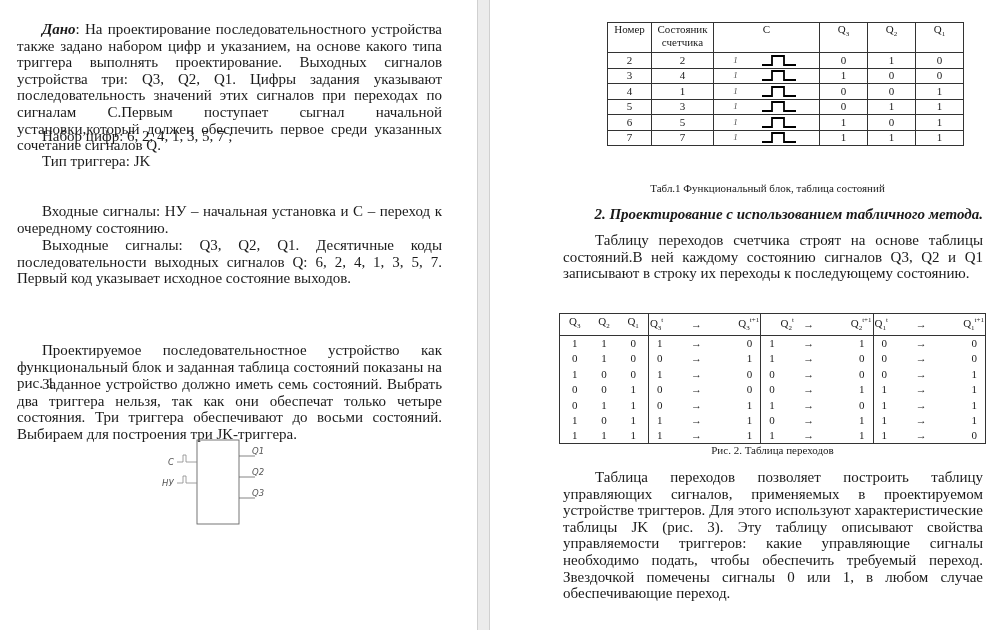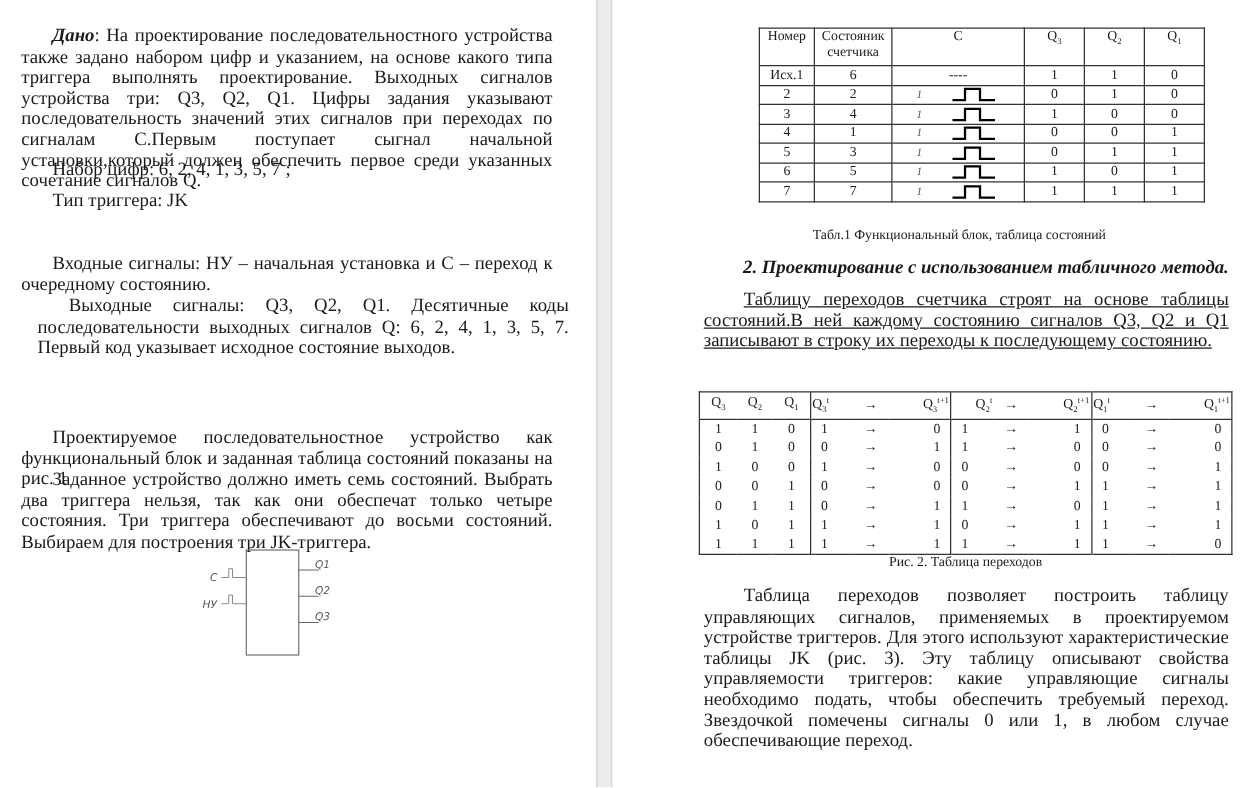--- a/index.html
+++ b/index.html
@@ -16,21 +16,21 @@
   .indent { text-indent: 25px; }
   .b-i { font-weight: bold; font-style: italic; }
   .cursor { display: inline-block; width: 1px; height: 13px; background: #000; vertical-align: -2px; margin-left: 3px; }
 
   
   #p-dano { left: 17px; top: 21px; width: 425px; }
   #p-digits { left: 42px; top: 128px; width: 400px; }
   #p-trigger { left: 42px; top: 153px; width: 400px; }
   #p-solution { left: 42px; top: 177px; width: 400px; }
   #p-inputs { left: 17px; top: 203px; width: 425px; }
-  #p-outputs { left: 30px; top: 237px; width: 425px; }
+  #p-outputs { left: 17px; top: 237px; width: 425px; }
   #p-counter { left: 17px; top: 288px; width: 425px; }
   #p-h1 { left: 17px; top: 322px; width: 430px; text-align: left; white-space: nowrap; }
   #p-designed { left: 17px; top: 342px; width: 425px; }
   #p-states { left: 17px; top: 376px; width: 425px; }
 
   
   .diagram { position: absolute; left: 155px; top: 435px; width: 120px; height: 100px; }
   .diagram svg { width: 120px; height: 100px; }
   .diag-label { font-family: "DejaVu Sans", sans-serif; font-size: 8.5px; font-style: italic; fill: #555; }
 
@@ -40,21 +40,21 @@
   #state-table td, #state-table th { border: 1px solid #333; text-align: center; font-weight: normal; height: 15.5px; line-height: 13px; padding: 0 2px; }
   #state-table th { vertical-align: top; }
   .pulse-cell { position: relative; }
   .pulse-wrap { display: flex; align-items: center; justify-content: center; gap: 22px; }
   .pulse-num { font-style: italic; font-size: 9px; color: #555; }
   .pulse-svg { width: 40px; height: 13px; }
 
   .caption { position: absolute; font-size: 11px; text-align: center; }
   #cap-t1 { left: 69px; top: 182px; width: 417px; }
   #h2 { left: 73px; top: 206px; width: 420px; text-align: right; }
-  #p-trans-intro { left: 73px; top: 232px; width: 420px; text-decoration: underline; }
+  #p-trans-intro { left: 73px; top: 232px; width: 420px; }
   #p-trans-ref { left: 73px; top: 288px; width: 420px; }
 
   
   #trans-table { left: 69px; top: 313px; width: 427px; border: 1.5px solid #333; }
   #trans-table td, #trans-table th { text-align: center; font-weight: normal; height: 15.5px; line-height: 13px; padding: 0 1px; }
   #trans-table thead th { border-bottom: 1px solid #333; }
   .grp-start { border-left: 1px solid #333; }
   sub, sup { font-size: 7px; }
   #cap-t2 { left: 69px; top: 444px; width: 427px; }
   #p-trans-control { left: 73px; top: 469px; width: 420px; }
@@ -99,28 +99,20 @@
       <tr>
         <th style="width:44px">Номер</th>
         <th style="width:62px; height:30px;">Состояник счетчика</th>
         <th style="width:106px">С</th>
         <th>Q<sub>3</sub></th>
         <th>Q<sub>2</sub></th>
         <th>Q<sub>1</sub></th>
       </tr>
     </thead>
     <tbody>
-      <tr>
-        <td>Исх.1</td>
-        <td>6</td>
-        <td>----</td>
-        <td>1</td>
-        <td>1</td>
-        <td>0</td>
-      </tr>
       <tr>
         <td>2</td>
         <td>2</td>
         <td class="pulse-cell">
             <div class="pulse-wrap">
               <span class="pulse-num">1</span>
               <svg class="pulse-svg" viewBox="0 0 40 13">
                 <polyline points="2,11 12,11 12,2 24,2 24,11 36,11" fill="none" stroke="#000" stroke-width="1.8"></polyline>
               </svg>
             </div>

